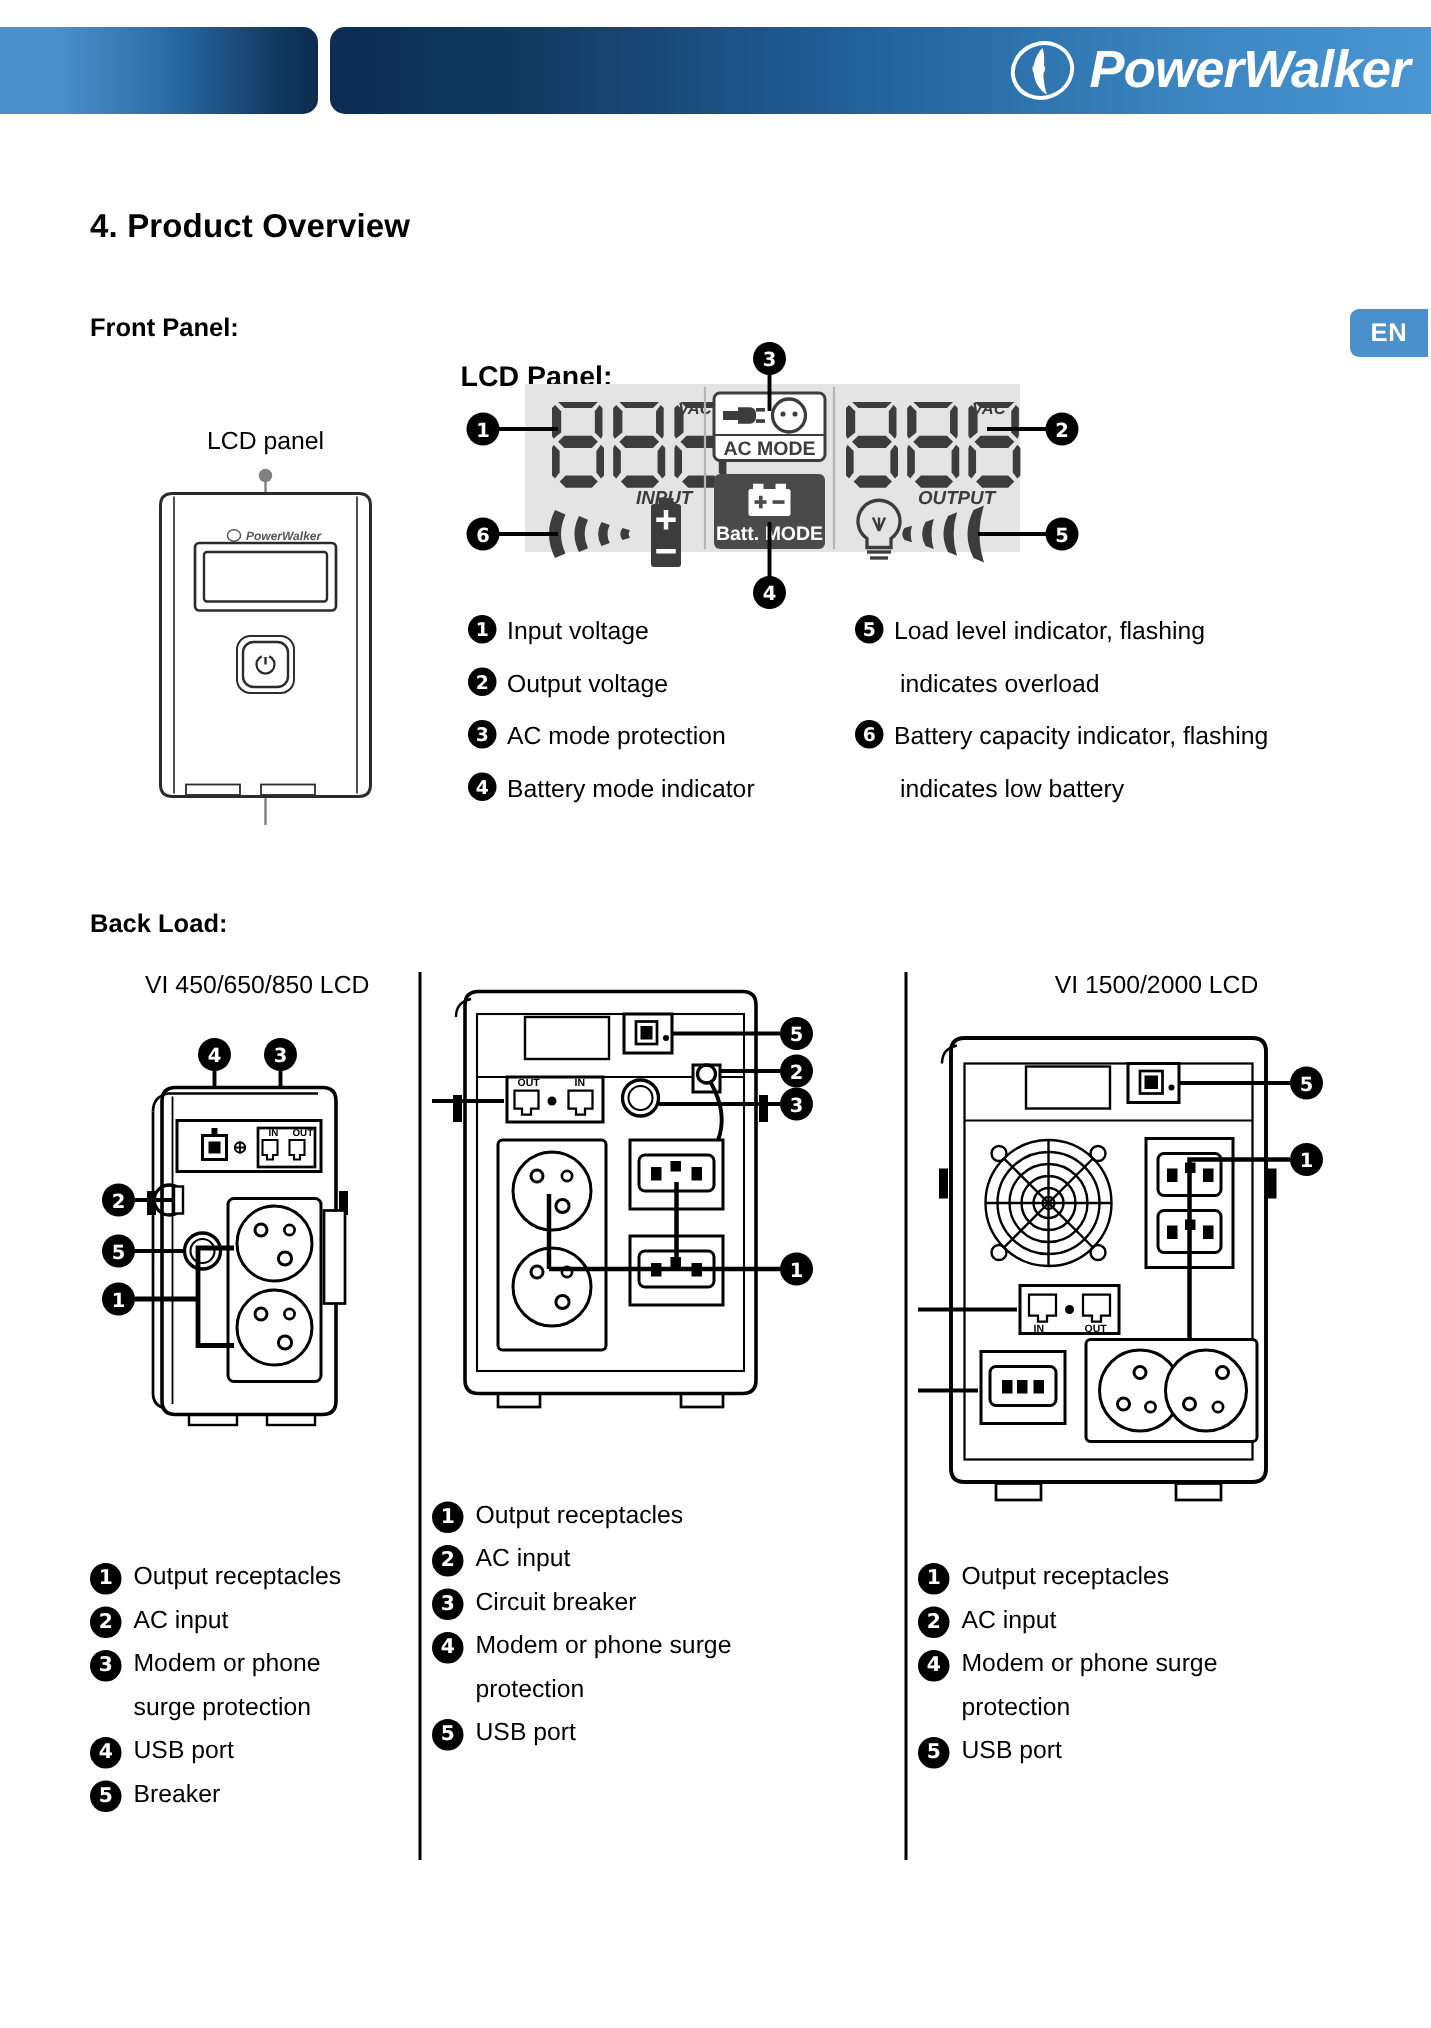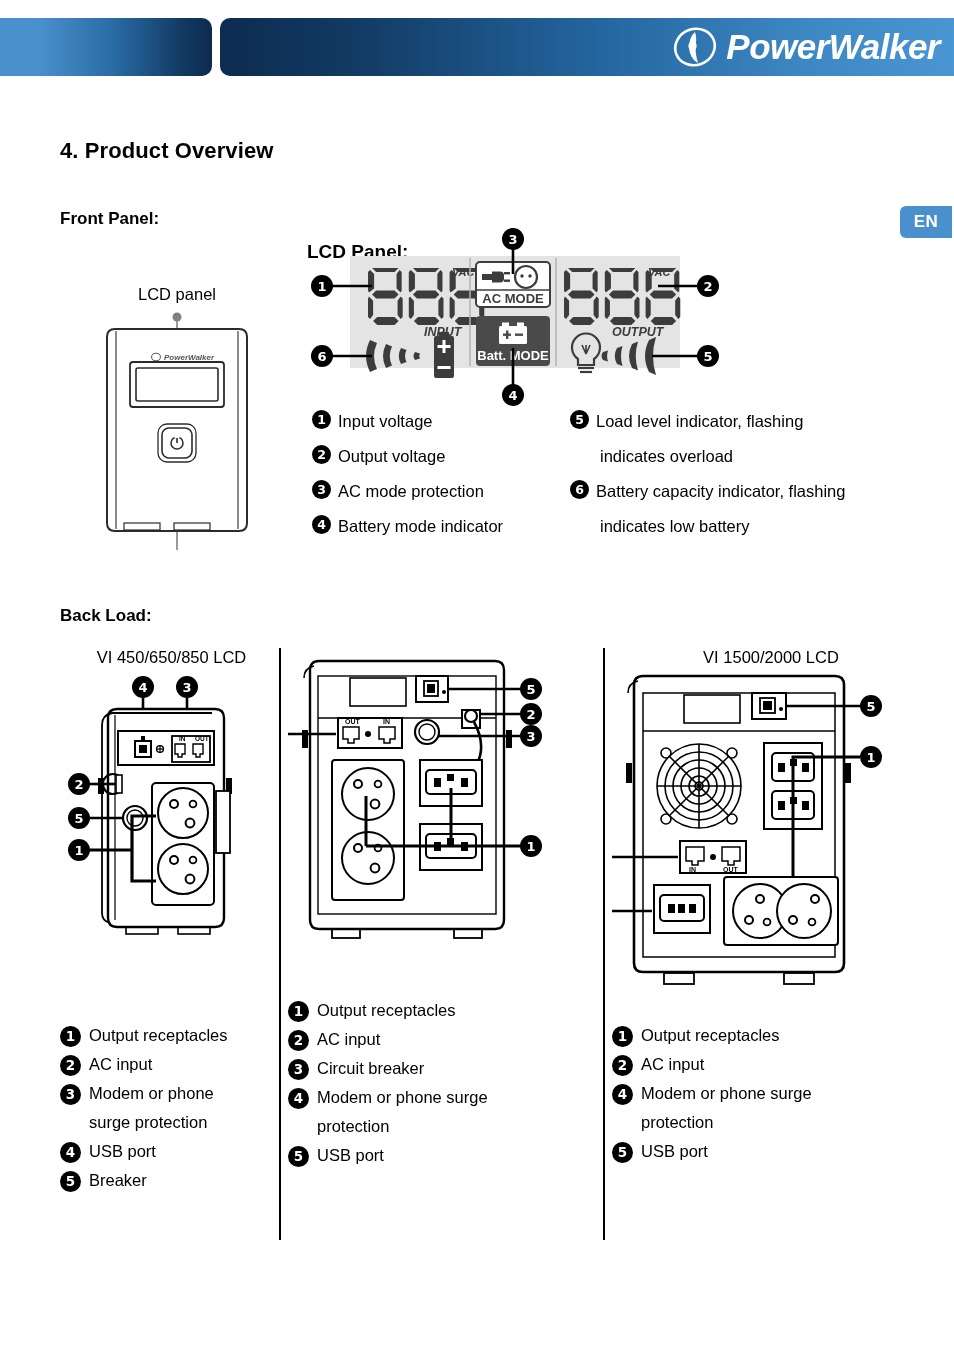--- a/index.html
+++ b/index.html
@@ -84,21 +84,21 @@
   .back-area { position: absolute; left: 60px; top: 648px; width: 870px; height: 600px; }
   .vdiv { position: absolute; top: 0; width: 2px; height: 592px; background: #000; }
   .vdiv.d1 { left: 219px; }
   .vdiv.d2 { left: 543px; }
 
   .bcol { position: absolute; top: 0; }
   .bcol.c1 { left: 0;   width: 215px; }
   .bcol.c2 { left: 228px; width: 310px; }
   .bcol.c3 { left: 552px; width: 318px; }
 
-  .bhead { text-align: center; font-size: 16.5px; margin-bottom: 6px; }
+  .bhead { text-align: center; font-size: 16.5px; margin-bottom: 22px; }
   .bhead.c1h { padding-left: 8px; }
 
   .bdiag { position: relative; }
 
   .blegend { margin-top: 6px; }
   .bitem { display: flex; align-items: flex-start; font-size: 16.5px; line-height: 23px; margin-bottom: 6px; }
   .bitem .num { flex: none; margin-right: 8px; margin-top: 2px; }
   .bcont { font-size: 16.5px; line-height: 23px; margin-bottom: 6px; padding-left: 29px; }
 
   svg { display: block; }

